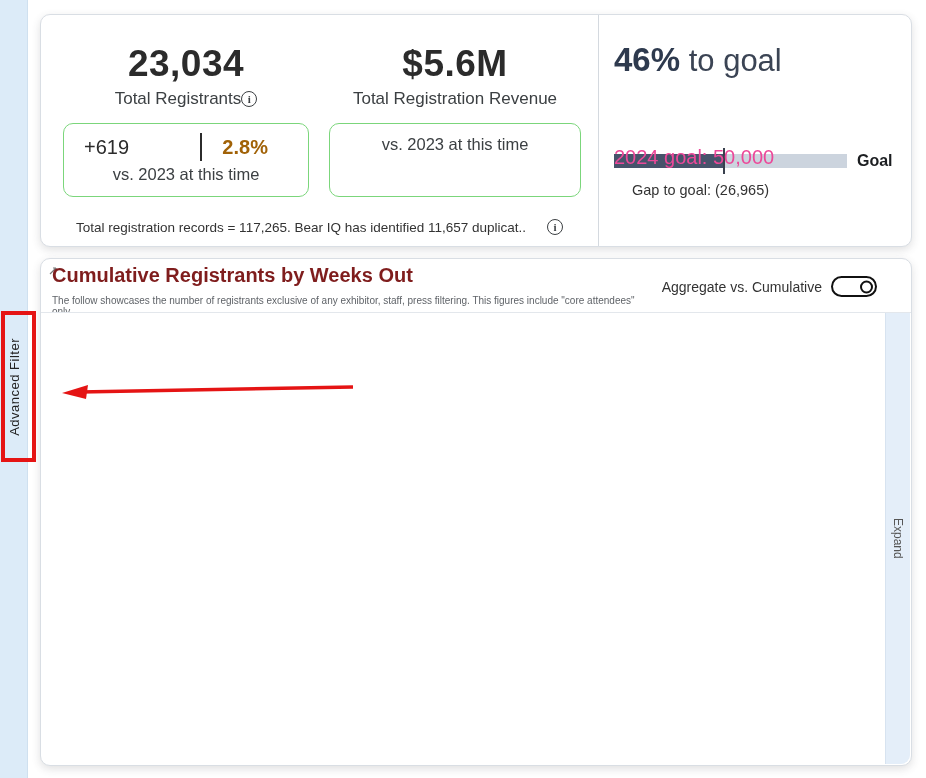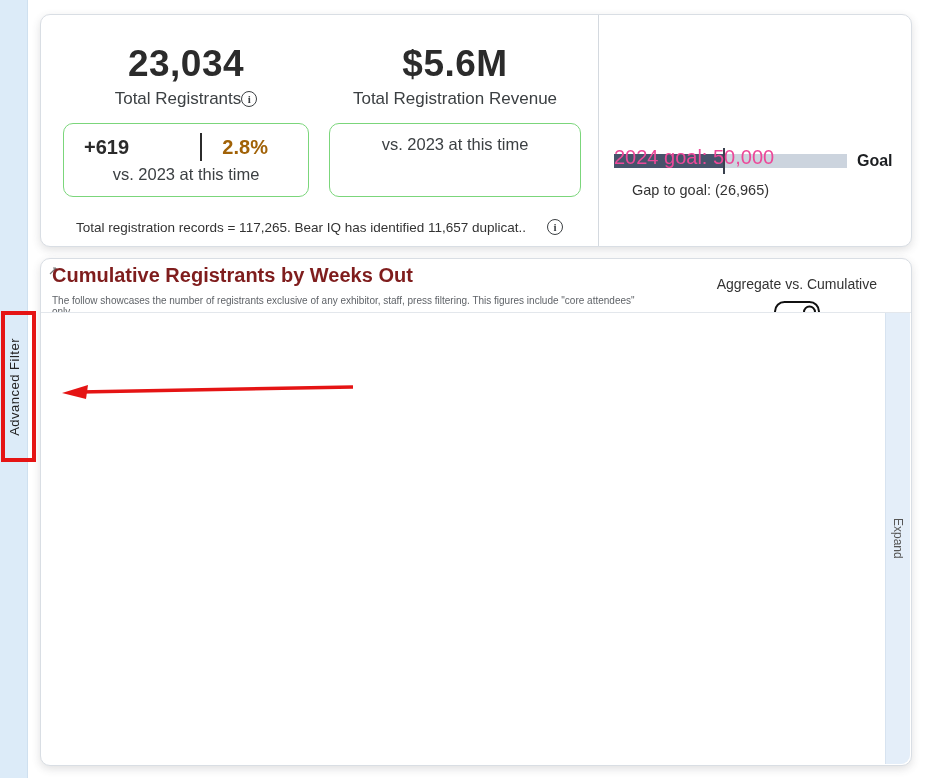--- a/index.html
+++ b/index.html
@@ -53,21 +53,21 @@
     display:inline-flex; align-items:center; justify-content:center;
     width:16px; height:16px; border:1.4px solid #3c4043; border-radius:50%;
     font-size:11px; font-weight:700; font-style:normal; color:#3c4043; cursor:pointer;
     font-family:"Liberation Serif", serif;
   }
   .delta-box {
     margin-top:14px; height:74px; border:1.6px solid #7bd67b; border-radius:10px;
     background:#fff; padding-top:8px;
   }
   .delta-row { display:flex; align-items:center; justify-content:flex-start; padding:0 20px; height:30px; }
-  .delta-abs { font-size:20px; font-weight:700; color:#2b2b2b; }
+  .delta-abs { font-size:20px; font-weight:400; color:#2b2b2b; }
   .delta-bar { width:2.5px; height:28px; background:#2b2b2b; margin-left:auto; }
   .delta-pct { font-size:20px; font-weight:600; color:#a16207; width:42%; text-align:center; }
   .delta-caption { margin-top:3px; font-size:16.5px; color:#3c4043; text-align:center; }
   .footnote {
     position:absolute; left:0; top:204px; width:557px;
     display:flex; align-items:center; justify-content:center; gap:21px;
     font-size:13.5px; color:#333;
   }
 
   
@@ -82,21 +82,21 @@
   .goal-line { position:absolute; left:15px; top:131px; font-size:20px; color:#ec4899; }
   .gap-line  { position:absolute; left:33px; top:167px; font-size:14.5px; color:#333; }
 
   
   .chart-title { position:absolute; left:11px; top:5px; font-size:20px; font-weight:700; color:#7f1d1d; }
   .chart-subtitle { position:absolute; left:11px; top:36px; width:600px; font-size:10px; color:#5f6368; }
   .corner-resize { position:absolute; left:7px; top:3px; cursor:pointer; }
   .header-divider { position:absolute; left:0; top:53px; width:100%; height:1px; background:#e3e7ec; }
   .toggle-row {
     position:absolute; right:34px; top:17px;
-    display:flex; align-items:center; gap:9px; font-size:14px; color:#333;flex-direction:column;
+    display:flex; align-items:center; gap:9px; font-size:14px; color:#333;
   }
   .toggle {
     position:relative; width:46px; height:21px; border:2.4px solid #111;
     border-radius:12px; background:#fff; cursor:pointer;
   }
   .toggle-knob {
     position:absolute; right:2px; top:50%; transform:translateY(-50%);
     width:13px; height:13px; border:2.4px solid #111; border-radius:50%; background:#fff;
   }
   .chart-body { position:absolute; left:1px; top:54px; width:868px; height:451px; background:#fff; border-radius:0 0 9px 9px; }
@@ -147,20 +147,21 @@
 
     <div class="footnote">
       <span>Total registration records = 117,265. Bear IQ has identified 11,657 duplicat..</span>
       <span class="info-icon">i</span>
     </div>
   </div>
 
   <div class="v-divider"></div>
 
   <div class="goal-area">
+    <div class="goal-heading"><span class="pct">46%</span><span> to goal</span></div>
     <div class="bar-row">
       <div class="bar-track">
         <div class="bar-fill" style="width: 47%;"></div>
         <div class="bar-tick" style="left: calc(47% - 1px);"></div>
       </div>
       <span class="bar-goal-label">Goal</span>
     </div>
     <div class="goal-line">2024 goal: 50,000</div>
     <div class="gap-line">Gap to goal: (26,965)</div>
   </div>

